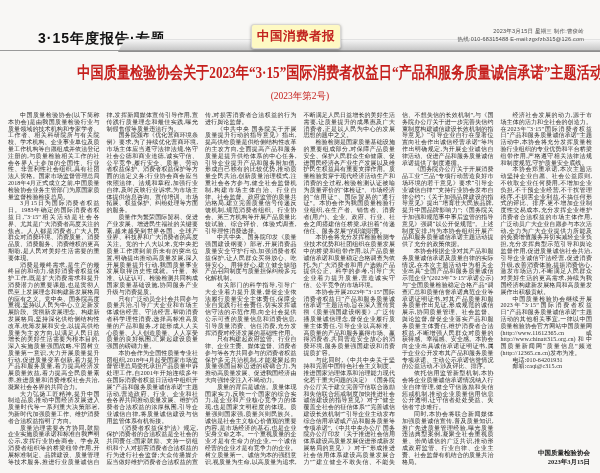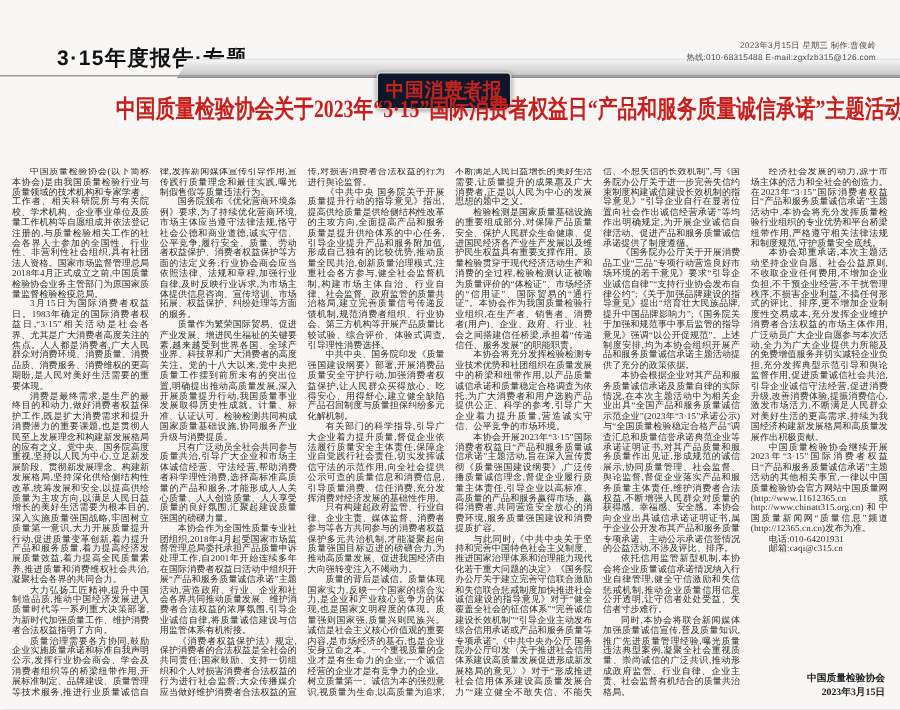--- a/index.html
+++ b/index.html
@@ -8,22 +8,22 @@
         box-shadow:0 0 4px rgba(0,0,0,.2);}
   
   .header{position:absolute;left:0;top:0;width:592px;height:56px;}
   .section-title{position:absolute;left:38px;top:30px;font-size:14px;font-weight:bold;
         color:#111;letter-spacing:1px;font-family:"Liberation Sans","DejaVu Sans",sans-serif;}
   .page-rule{position:absolute;left:0;top:50px;width:600px;border-top:1px solid #9a9a9a;}
   .ribbon-band{position:absolute;left:118px;top:39px;width:482px;height:11px;
         background:linear-gradient(#f4f4f4,#c3c3c3);border-top:1px solid #e2e2e2;
         border-bottom:1px solid #8e8e8e;clip-path:polygon(0 100%,7px 0,100% 0,100% 100%);}
   .masthead-plaque{position:absolute;left:50%;top:24px;transform:translateX(-50%);
-        width:88px;height:23px;background:#0f172a;border:1px solid #d8d6d2;border-radius:3px;
-        box-shadow:0 1px 3px rgba(0,0,0,.35);display:flex;align-items:center;justify-content:center;margin-top:24px;}
+        width:88px;height:23px;background:#fef9c3;border:1px solid #d8d6d2;border-radius:3px;
+        box-shadow:0 1px 3px rgba(0,0,0,.35);display:flex;align-items:center;justify-content:center;}
   .masthead-text{color:#c2231f;font-weight:bold;font-size:12.5px;letter-spacing:.5px;
         font-family:"Liberation Serif","DejaVu Serif",serif;white-space:nowrap;}
   .dateline{position:absolute;right:8px;top:28px;text-align:right;font-size:5.5px;
         line-height:7.5px;color:#4a4a4a;letter-spacing:.2px;}
   
   .headline-wrap{position:absolute;left:0;top:62px;width:600px;text-align:center;}
   .headline{display:inline-block;white-space:nowrap;font-size:16.5px;font-weight:bold;
         color:#c5201d;transform:scaleX(.80);transform-origin:center;
         font-family:"Liberation Serif","DejaVu Serif",serif;}
   .issue-no{position:absolute;left:0;top:90px;width:600px;text-align:center;
@@ -53,20 +53,21 @@
     </div>
     <div class="dateline">
       <div>2023年3月15日 星期三  制作:曹俊岭</div>
       <div>热线:010-68315488  E-mail:zgxfzb315@126.com</div>
     </div>
   </div>
 
   <div class="headline-wrap">
     <span class="headline">中国质量检验协会关于2023年“3·15”国际消费者权益日“产品和服务质量诚信承诺”主题活动相关事宜的公告</span>
   </div>
+  <div class="issue-no">(2023年第2号)</div>
 
   <div class="body-region">
     <div class="columns">
       <div>
           <p>中国质量检验协会(以下简称本协会)是由我国质量检验行业与质量领域的技术机构和专家学者、工作者、相关科研院所与有关院校、学术机构、企业事业单位及质量工作机构等自愿组成并依法登记注册的,与质量检验相关工作的社会各界人士参加的全国性、行业性、非营利性社会组织,具有社团法人资格。国家市场监督管理总局2018年4月正式成立之前,中国质量检验协会业务主管部门为原国家质量监督检验检疫总局。</p>
           <p>3月15日为国际消费者权益日。1983年确定的国际消费者权益日,“3·15”相关活动是社会各界、尤其是广大消费者高度关注的焦点。人人都是消费者,广大人民群众对消费环境、消费质量、消费品质、消费服务、消费维权的更高期盼,是人民对美好生活需要的重要体现。</p>
           <p>消费是最终需求,是生产的最终目的和动力,做好消费者权益保护工作,既是扩大消费需求和提升消费潜力的重要课题,也是贯彻人民至上发展理念和构建新发展格局的应有之义。党中央、国务院高度重视,坚持以人民为中心,立足新发展阶段、贯彻新发展理念、构建新发展格局,坚持深化供给侧结构性改革,统筹发展和安全,以提高供给质量为主攻方向,以满足人民日益增长的美好生活需要为根本目的,深入实施质量强国战略,牢固树立质量第一意识,大力开展质量提升行动,促进质量变革创新,着力提升产品和服务质量,着力提高经济发展质量效益,着力提高全民质量素养,推进质量和消费维权社会共治,凝聚社会各界的共同合力。</p>
           <p>大力弘扬工匠精神,提升中国制造品质,推动中国经济发展进入质量时代等一系列重大决策部署,为新时代加强质量工作、维护消费者合法权益指明了方向。</p>
           <p>质量治理需要各方协同,鼓励企业实施质量承诺和标准自我声明公示,发挥行业协会商会、学会及消费者组织等的桥梁纽带作用,开展标准制定、品牌建设、质量管理等技术服务,推进行业质量诚信自律,发挥新闻媒体宣传引导作用,宣传践行质量理念和最佳实践,曝光制假售假等质量违法行为。</p>
           <p>国务院颁布《优化营商环境条例》要求,为了持续优化营商环境,市场主体应当遵守法律法规,恪守社会公德和商业道德,诚实守信、公平竞争,履行安全、质量、劳动者权益保护、消费者权益保护等方面的法定义务;行业协会商会应当依照法律、法规和章程,加强行业自律,及时反映行业诉求,为市场主体提供信息咨询、宣传培训、市场拓展、权益保护、纠纷处理等方面的服务。</p>

